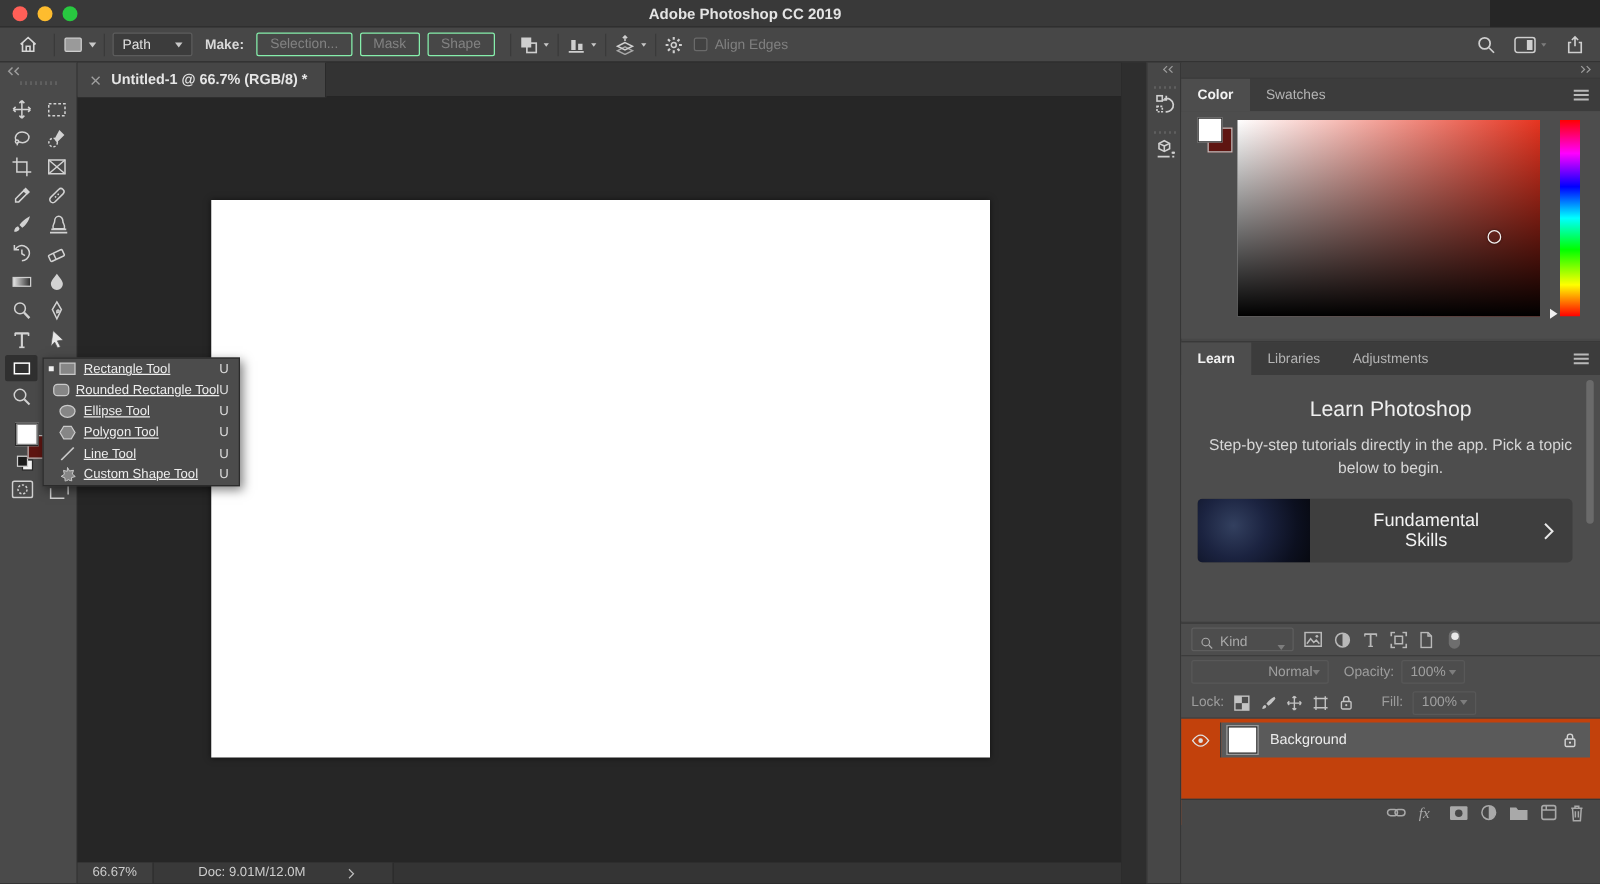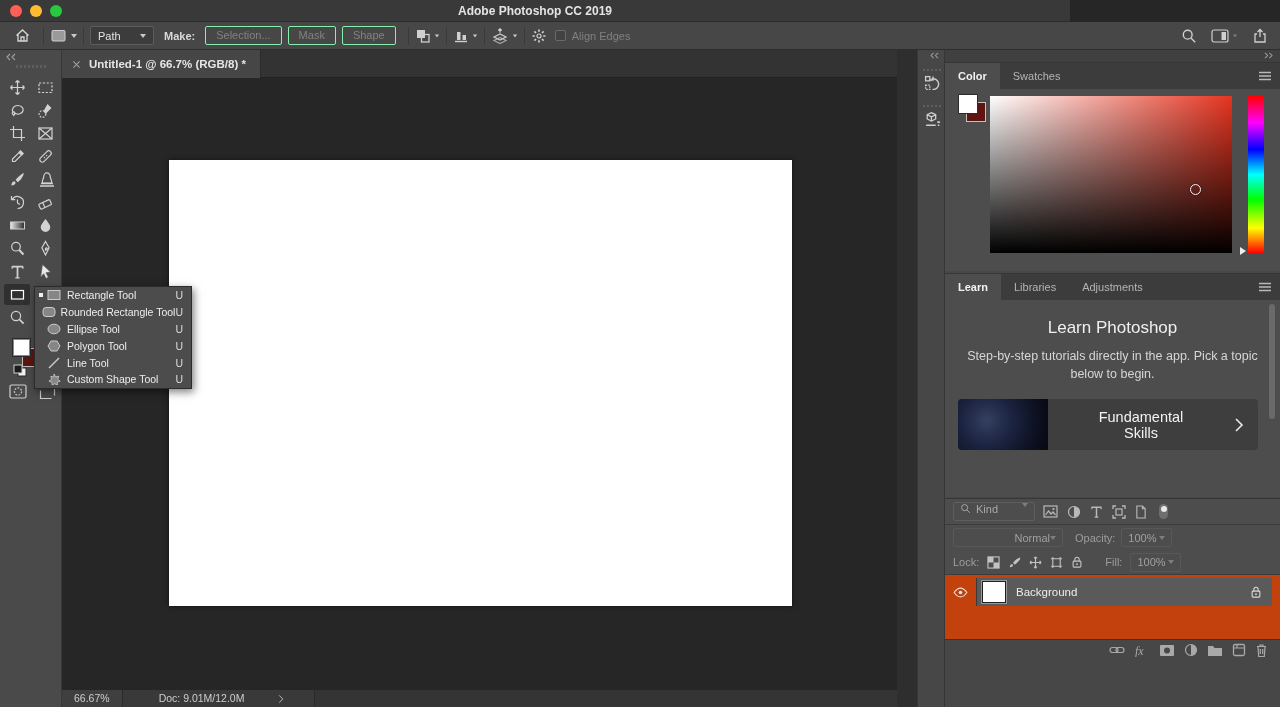--- a/index.html
+++ b/index.html
@@ -2,21 +2,21 @@
 <html><head>
 <meta charset="utf-8">
 <style>
   * { margin:0; padding:0; box-sizing:border-box; }
   html,body { width:1280px; height:707px; background:#262626; font-family:"Liberation Sans",sans-serif; }
   .app { position:relative; width:1280px; height:707px; overflow:hidden; background:#262626; color:#d8d8d8; font-size:11px; -webkit-font-smoothing:antialiased; }
   svg { display:block; }
   .ic { stroke:currentColor; fill:none; stroke-width:1.2; }
 
   
-  .titlebar { position:absolute; left:0; top:0; width:1070px; height:22px; background:#393939; border-bottom:1px solid #2c2c2c; }
+  .titlebar { position:absolute; left:0; top:0; width:1192px; height:22px; background:#393939; border-bottom:1px solid #2c2c2c; }
   .tlights { position:absolute; left:10px; top:5px; display:flex; gap:8px; }
   .tlight { width:12px; height:12px; border-radius:50%; }
   .tl-red { background:#ff5f57; } .tl-yellow { background:#febc2e; } .tl-green { background:#28c840; }
   .apptitle { position:absolute; left:0; right:0; top:0; height:22px; line-height:22px; text-align:center; font-weight:bold; font-size:12px; color:#e4e4e4; }
 
   
   .optionsbar { position:absolute; left:0; top:22px; width:1280px; height:28px; background:#474747; border-bottom:1px solid #2e2e2e; display:flex; align-items:center; }
   .ob-sep { width:1px; height:18px; background:#3a3a3a; margin:0 6px; }
   .ob-btn { display:flex; align-items:center; color:#d6d6d6; padding:0 6px; }
   .ob-dd { display:flex; align-items:center; gap:10px; background:#3c3c3c; border:1px solid #5c5c5c; border-radius:2px; height:19px; padding:0 7px; color:#e2e2e2; }
@@ -97,21 +97,21 @@
       radial-gradient(circle at 38% 62%, #d86f3e 0 7%, rgba(0,0,0,0) 8%),
       radial-gradient(circle at 30% 86%, #7a4ba0 0 8%, rgba(0,0,0,0) 9%),
       radial-gradient(circle at 62% 28%, #f3e7da 0%, #ead3c2 45%, #d5a4a2 75%, #bd7f8d 100%); }
   .lc-title { flex:1; text-align:center; color:#f2f2f2; font-size:14.5px; }
   .lc-chev { color:#e8e8e8; margin-right:14px; }
   .learn-scroll { position:absolute; right:5px; top:4px; width:6px; height:115px; border-radius:3px; background:#6a6a6a; }
 
   
   .lp-row { display:flex; align-items:center; padding:0 8px; color:#9d9d9d; }
   .lp-filter { height:26px; border-bottom:1px solid #3c3c3c; gap:8px; }
-  .kind-dd { display:flex; align-items:flex-start; gap:5px; border:1px solid #5e5e5e; border-radius:2px; height:19px; padding:0 6px; color:#a9a9a9; width:82px; }
+  .kind-dd { display:flex; align-items:flex-end; gap:5px; border:1px solid #5e5e5e; border-radius:2px; height:19px; padding:0 6px; color:#a9a9a9; width:82px; }
   .kind-dd .lbl { flex:1; }
   .lp-filter-icons { display:flex; align-items:center; gap:9px; color:#b9b9b9; }
   .lp-toggle { width:9px; height:15px; border-radius:5px; background:#6e6e6e; position:relative; margin-left:4px; }
   .lp-toggle::before { content:""; position:absolute; left:1.5px; top:1.5px; width:6px; height:6px; border-radius:50%; background:#e8e8e8; }
   .lp-blend { height:25px; gap:6px;text-align:right; }
   .blend-dd { display:flex; align-items:center; border:1px solid #585858; border-radius:2px; height:19px; padding:0 6px; width:110px; color:#a0a0a0; }
   .blend-dd .lbl { flex:1; }
   .val-dd { display:flex; align-items:center; gap:2px; border:1px solid #585858; border-radius:2px; height:19px; padding:0 6px; color:#a0a0a0; }
   .lp-lock { height:25px; gap:8px; border-bottom:1px solid #3c3c3c; }
   .lock-icons { display:flex; align-items:center; gap:8px; color:#c3c3c3; }
@@ -123,21 +123,21 @@
   .lr-name { flex:1; color:#ececec; font-size:11.5px; }
   .lr-lock { color:#d6d6d6; }
   .lp-footer { position:absolute; left:0; bottom:0; width:335px; height:21px; background:#474747; border-top:1px solid #353535; display:flex; align-items:center; justify-content:flex-end; gap:9px; padding-right:12px; color:#a9a9a9; }
 
   
   .flyout { position:absolute; left:34px; top:286px; width:158px; background:#4c4c4c; border:1px solid #2b2b2b; box-shadow:2px 3px 8px rgba(0,0,0,.5); z-index:50; }
   .fly-item { display:flex; align-items:center; height:16.8px; padding:0 8px 0 4px; color:#ededed; font-size:10.5px; }
   .fly-marker { width:8px; }
   .fly-marker.on::before { content:""; display:block; width:4px; height:4px; background:#f0f0f0; }
   .fly-ic { width:15px; margin-right:5px; color:#c9c9c9; }
-  .fly-label { flex:1; white-space:nowrap; }
+  .fly-label { flex:1; white-space:nowrap;text-decoration:underline; }
   .fly-short { color:#dcdcdc; }
 </style>
 </head>
 <body>
 
 <svg width="0" height="0" style="position:absolute">
   <defs>
     <symbol id="i-menu" viewBox="0 0 14 12">
         <path d="M1 2.5h12M1 6h12M1 9.5h12" stroke="currentColor" stroke-width="1.6" fill="none"></path>
       </symbol>

